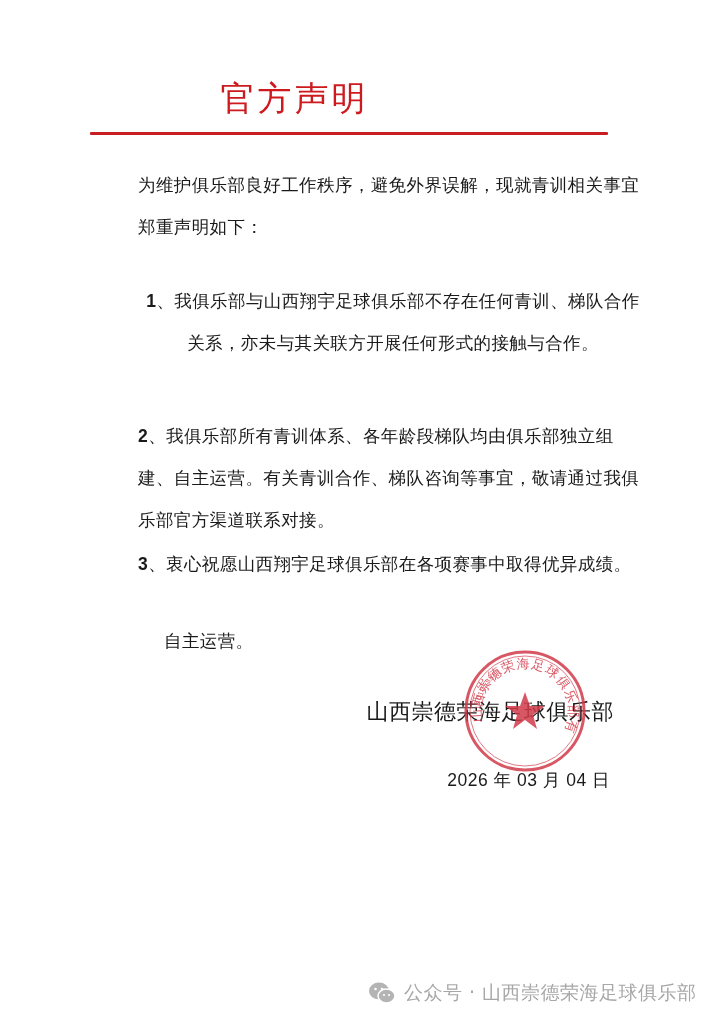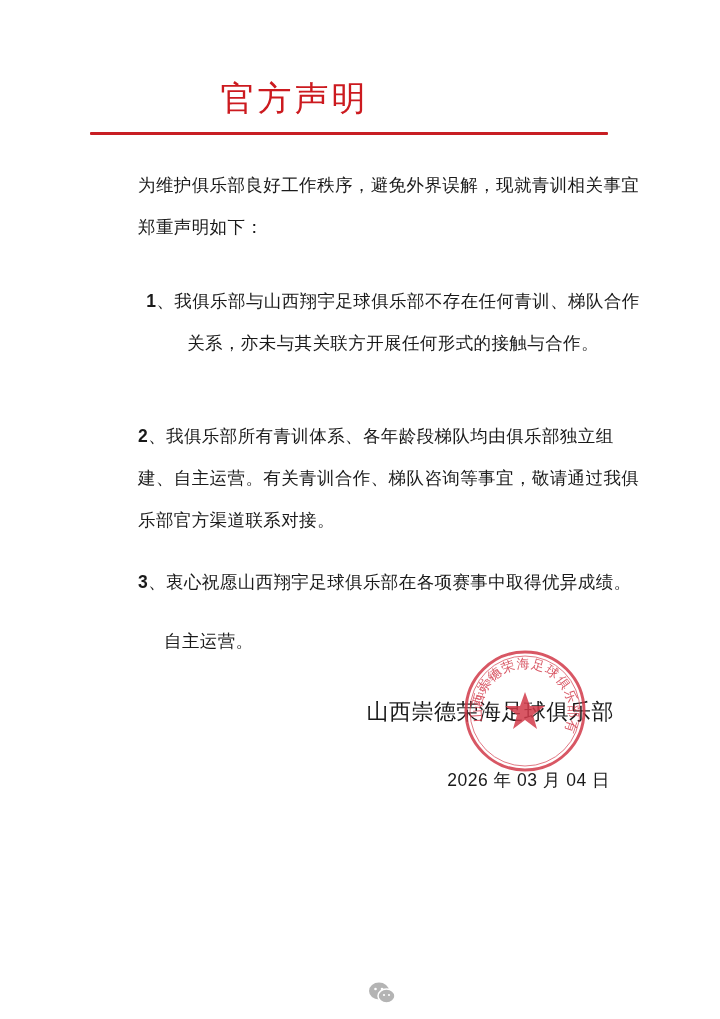--- a/index.html
+++ b/index.html
@@ -45,21 +45,21 @@
       letter-spacing: 0.4px;
       margin-left: 28px;
     }
     .para .num {
       font-family: "Liberation Sans", "DejaVu Sans", sans-serif;
       font-weight: bold;
     }
     .p-intro { top: 164px; }
     .p1 { top: 280px; text-align: center; }
     .p2 { top: 415px; }
-    .p3 { top: 561px; }
+    .p3 { top: 543px; }
     .p-close { top: 620px; left: 136px; }
     .sign {
       position: absolute;
       right: 106px;
       top: 700px;
       font-size: 22px;
       line-height: 24px;
       text-align: left;
       letter-spacing: 0.5px;
     }
@@ -146,15 +146,16 @@
 
   <div class="footer">
     <svg class="wechat" viewBox="0 0 28 24">
       <ellipse cx="11" cy="10" rx="10" ry="8.5" fill="#b4b4b4"></ellipse>
       <ellipse cx="18.5" cy="15" rx="8.5" ry="7" fill="#b4b4b4" stroke="#ffffff" stroke-width="1.5"></ellipse>
       <circle cx="7.5" cy="8" r="1.3" fill="#ffffff"></circle>
       <circle cx="14" cy="8" r="1.3" fill="#ffffff"></circle>
       <circle cx="16" cy="14" r="1.1" fill="#ffffff"></circle>
       <circle cx="21" cy="14" r="1.1" fill="#ffffff"></circle>
     </svg>
+    <span>公众号 · 山西崇德荣海足球俱乐部</span>
   </div>
 
 </div>
 
 </body></html>

